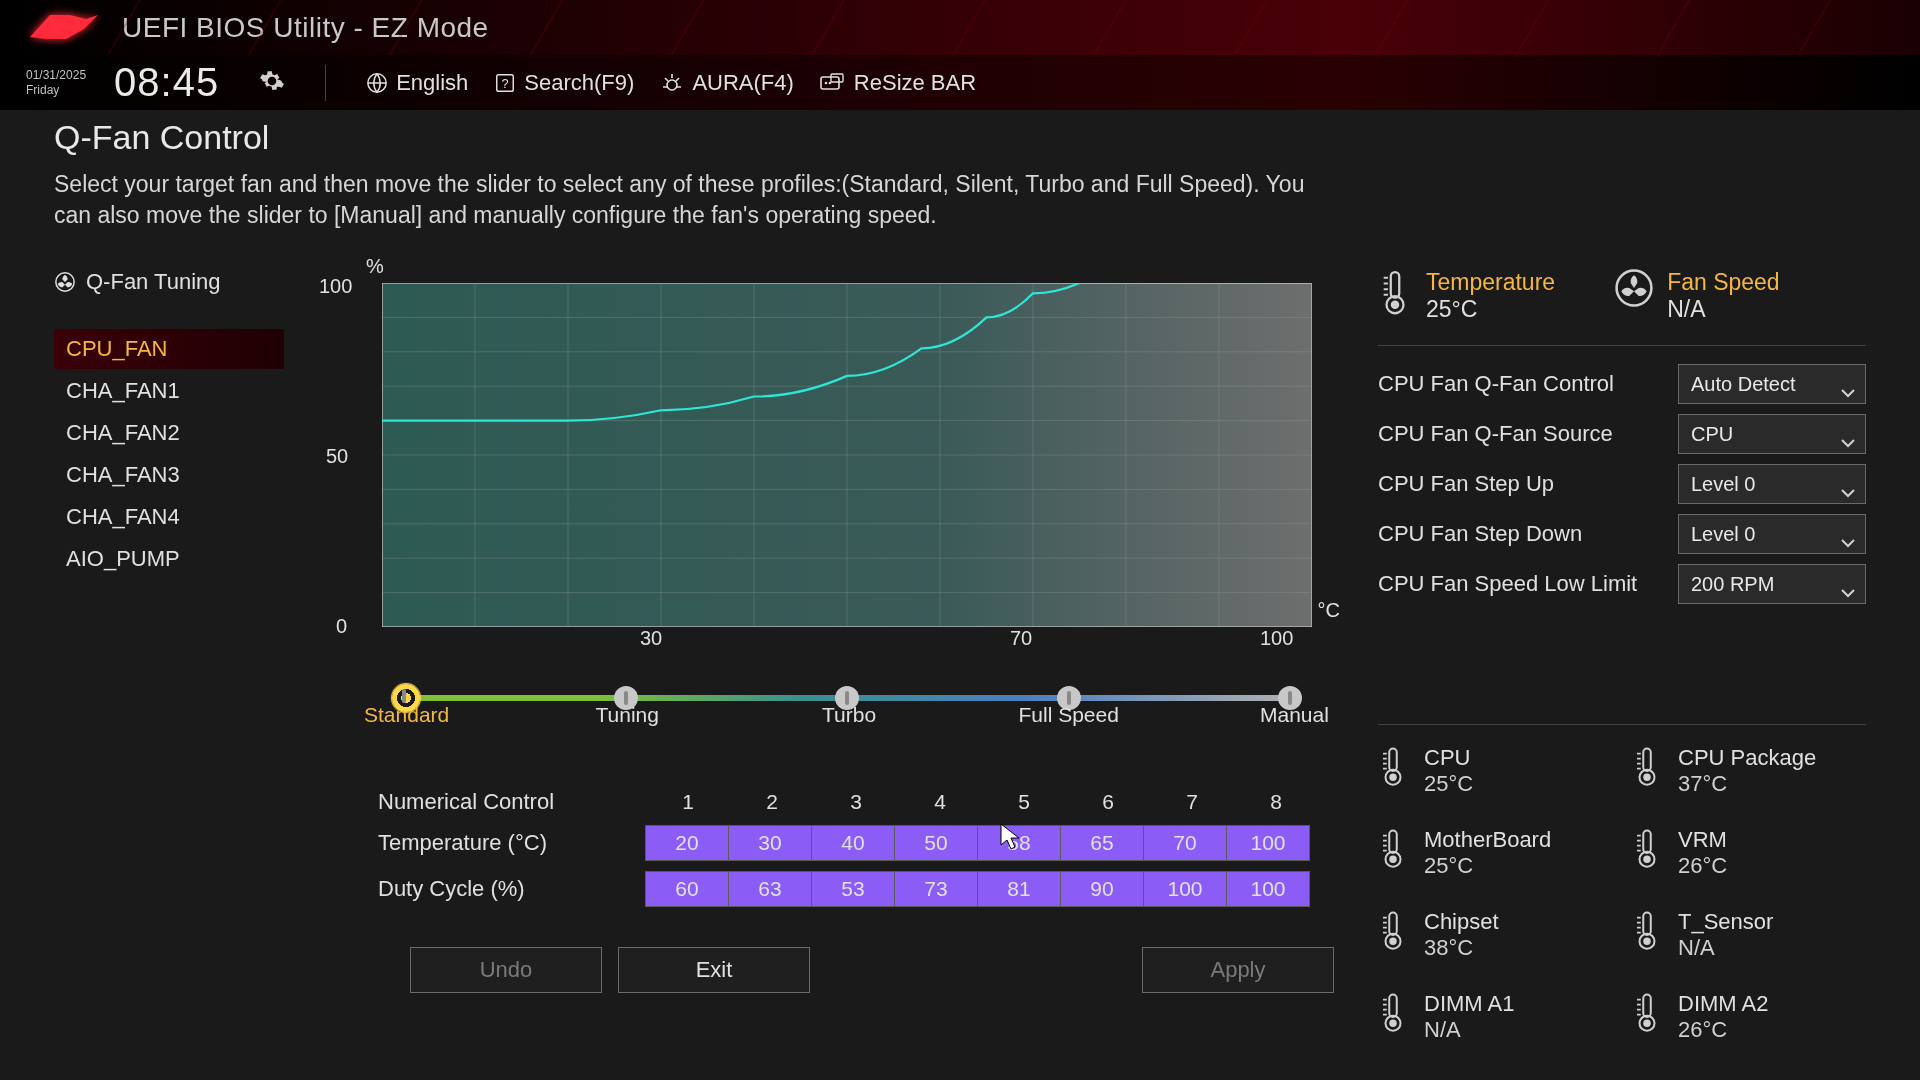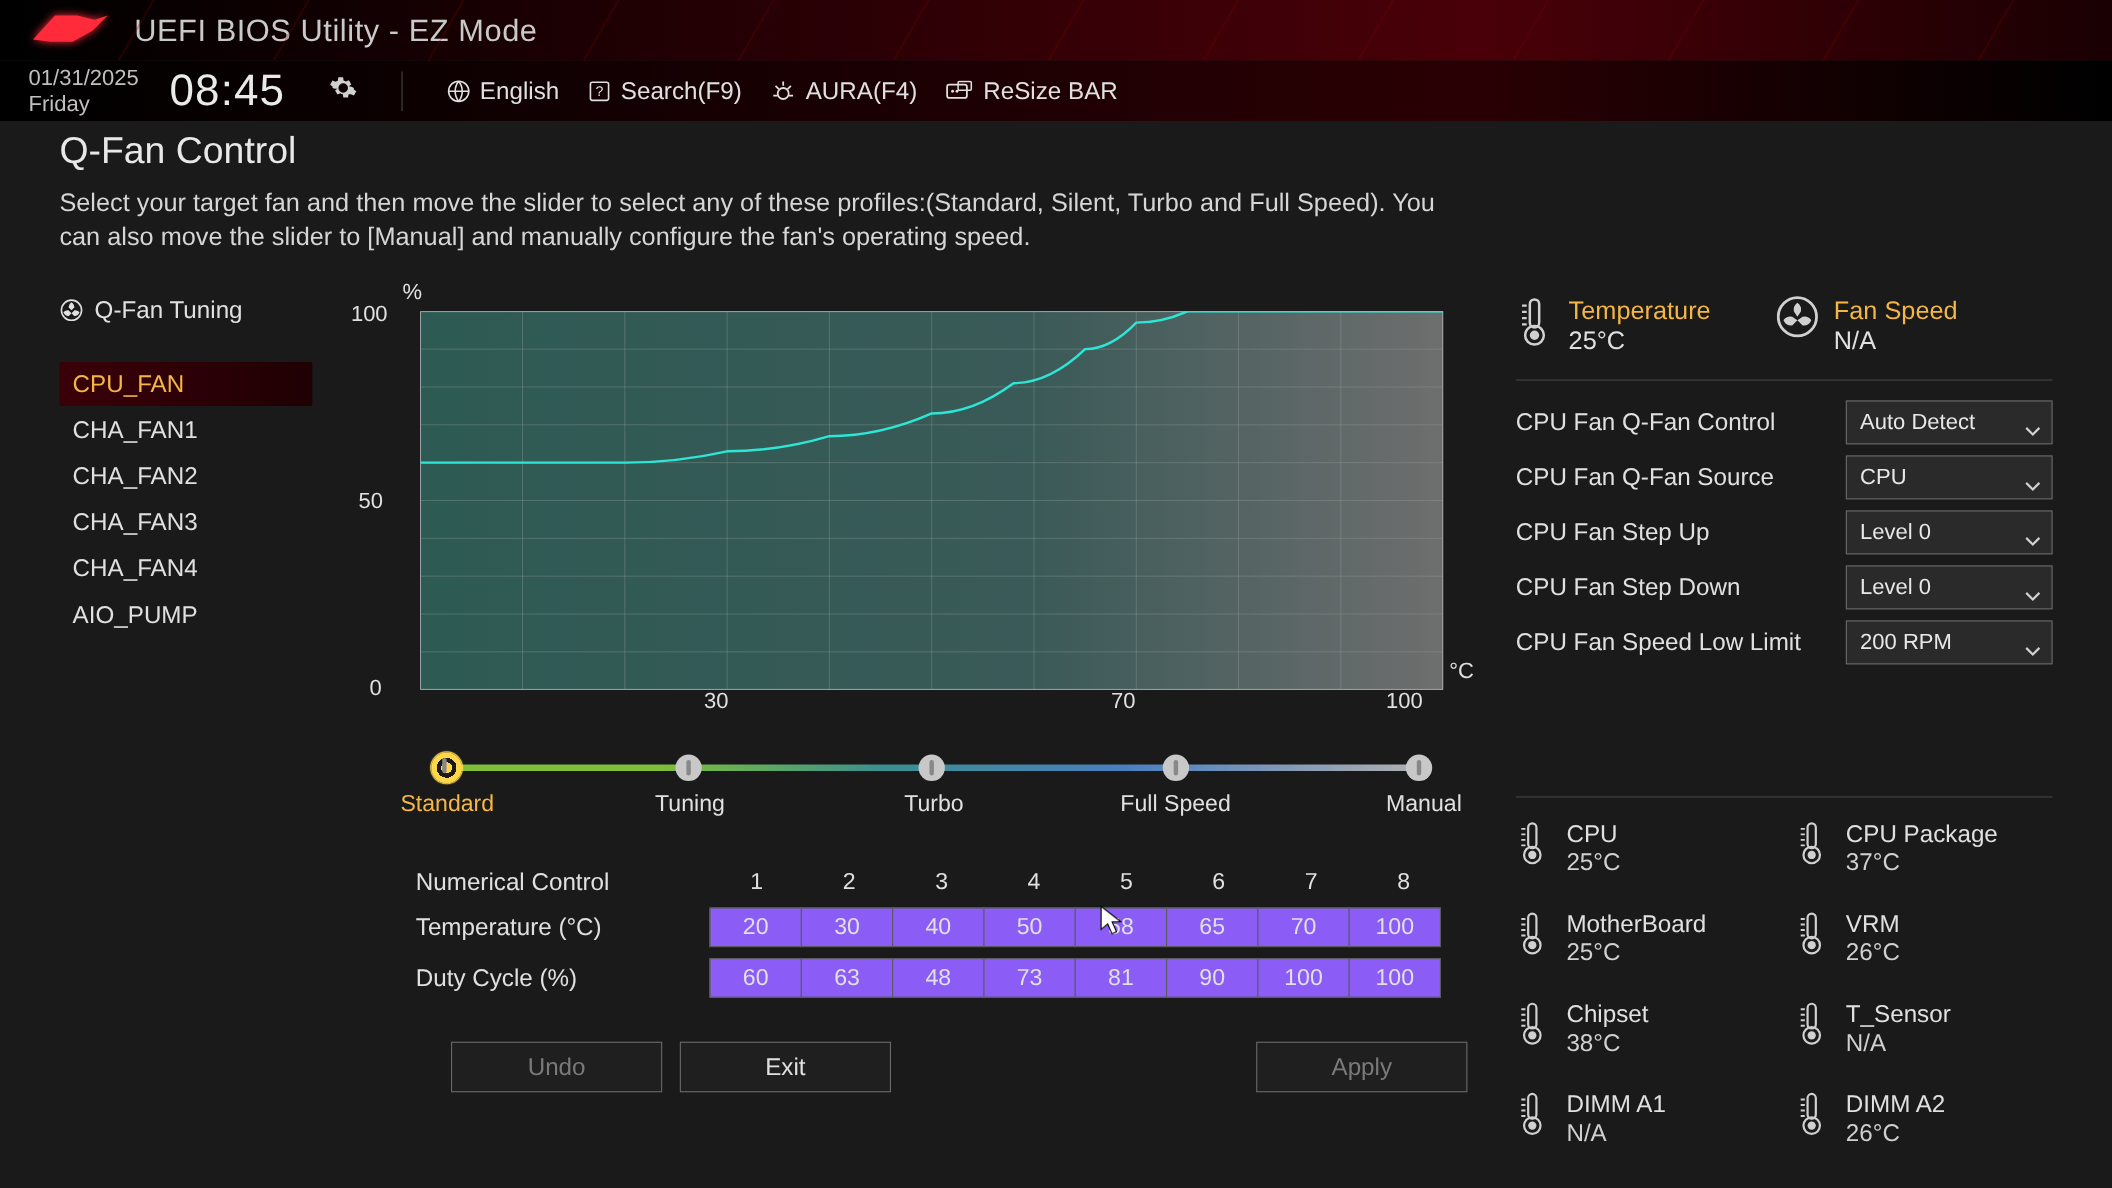--- a/index.html
+++ b/index.html
@@ -34,21 +34,21 @@
     width: 100%;
     height: 55px;
     background: linear-gradient(90deg, #000 0%, #1a0003 40%, #2a0004 70%, #000 100%);
     display: flex;
     align-items: center;
     padding: 0 26px;
     gap: 40px;
     position: relative;
   }
   .datetime { display: flex; align-items: center; gap: 28px; }
-  .date-block { font-size: 20px; color: #c0c0c0; line-height: 1.2; }
+  .date-block { font-size: 12px; color: #c0c0c0; line-height: 1.2; }
   .clock { font-size: 40px; font-weight: 300; color: #eaeaea; letter-spacing: 1px; }
   .gear-slot { color: #d0d0d0; }
   .sep-v { width: 1px; height: 36px; background: #444; }
   .toolbar { display: flex; gap: 26px; align-items: center; font-size: 22px; color: #e0e0e0; justify-content: flex-end; }
   .toolbar-item { display: inline-flex; align-items: center; gap: 8px; cursor: pointer; }
   .toolbar-item svg { flex: none; }
 
   .page {
     padding: 8px 54px 0 54px;
   }
@@ -87,21 +87,21 @@
   .slider-track {
     position:absolute; left:100px; right:44px; top:16px; height:6px;
     background: linear-gradient(90deg,#7fbf3a 0%, #7fbf3a 22%, #3a8f8f 45%, #4a7fbf 70%, #b0b0b0 100%);
     border-radius:3px;
   }
   .slider-stop {
     position:absolute; top:7px; width:24px; height:24px; border-radius:12px;
     background:#c8c8c8;
   }
   .slider-stop::after{content:"";position:absolute;left:10px;top:5px;width:4px;height:14px;background:#888;border-radius:2px;}
-  .slider-label { position:absolute; top:40px; font-size:21px; white-space:nowrap; }
+  .slider-label { position:absolute; top:24px; font-size:21px; white-space:nowrap; }
   .sel-stop {
     width:28px;height:28px;border-radius:14px;top:5px;
     background:radial-gradient(circle,#ffd84a 0 5px,#1a1a1a 5px 9px,#ffd84a 9px);
     box-shadow:0 0 1px 1px #ffd84a;
   }
   .sel-label{ color:#f5b642; }
 
   
   .num-block { margin-top: 40px; padding-left: 74px; }
   .num-row { display:flex; align-items:center; margin-bottom:10px; }
@@ -322,21 +322,21 @@
               <div class="cell">65</div>
               <div class="cell">70</div>
               <div class="cell">100</div>
             </div>
         </div>
         <div class="num-row">
           <div class="lbl">Duty Cycle (%)</div>
           <div class="num-cells" id="duty-cells">
               <div class="cell">60</div>
               <div class="cell">63</div>
-              <div class="cell">48</div>
+              <div class="cell">53</div>
               <div class="cell">73</div>
               <div class="cell">81</div>
               <div class="cell">90</div>
               <div class="cell">100</div>
               <div class="cell">100</div>
             </div>
         </div>
       </div>
 
       <div class="btn-row">

